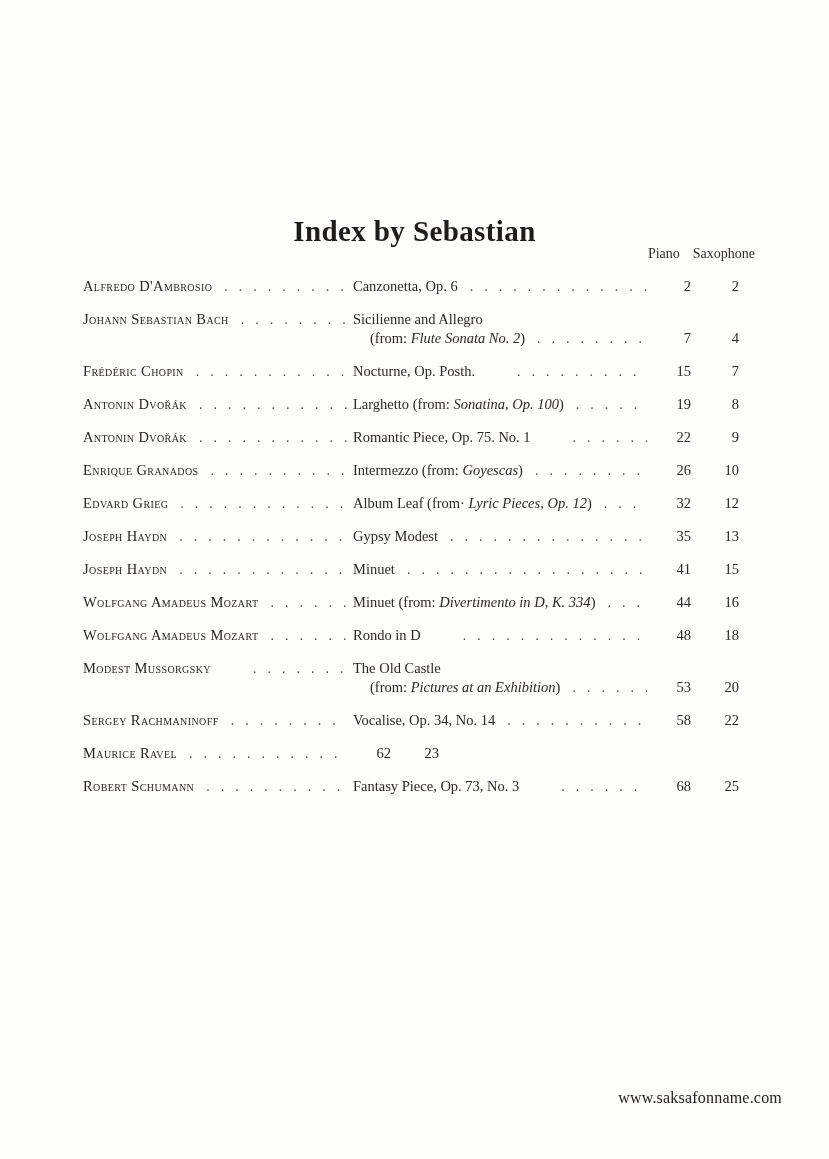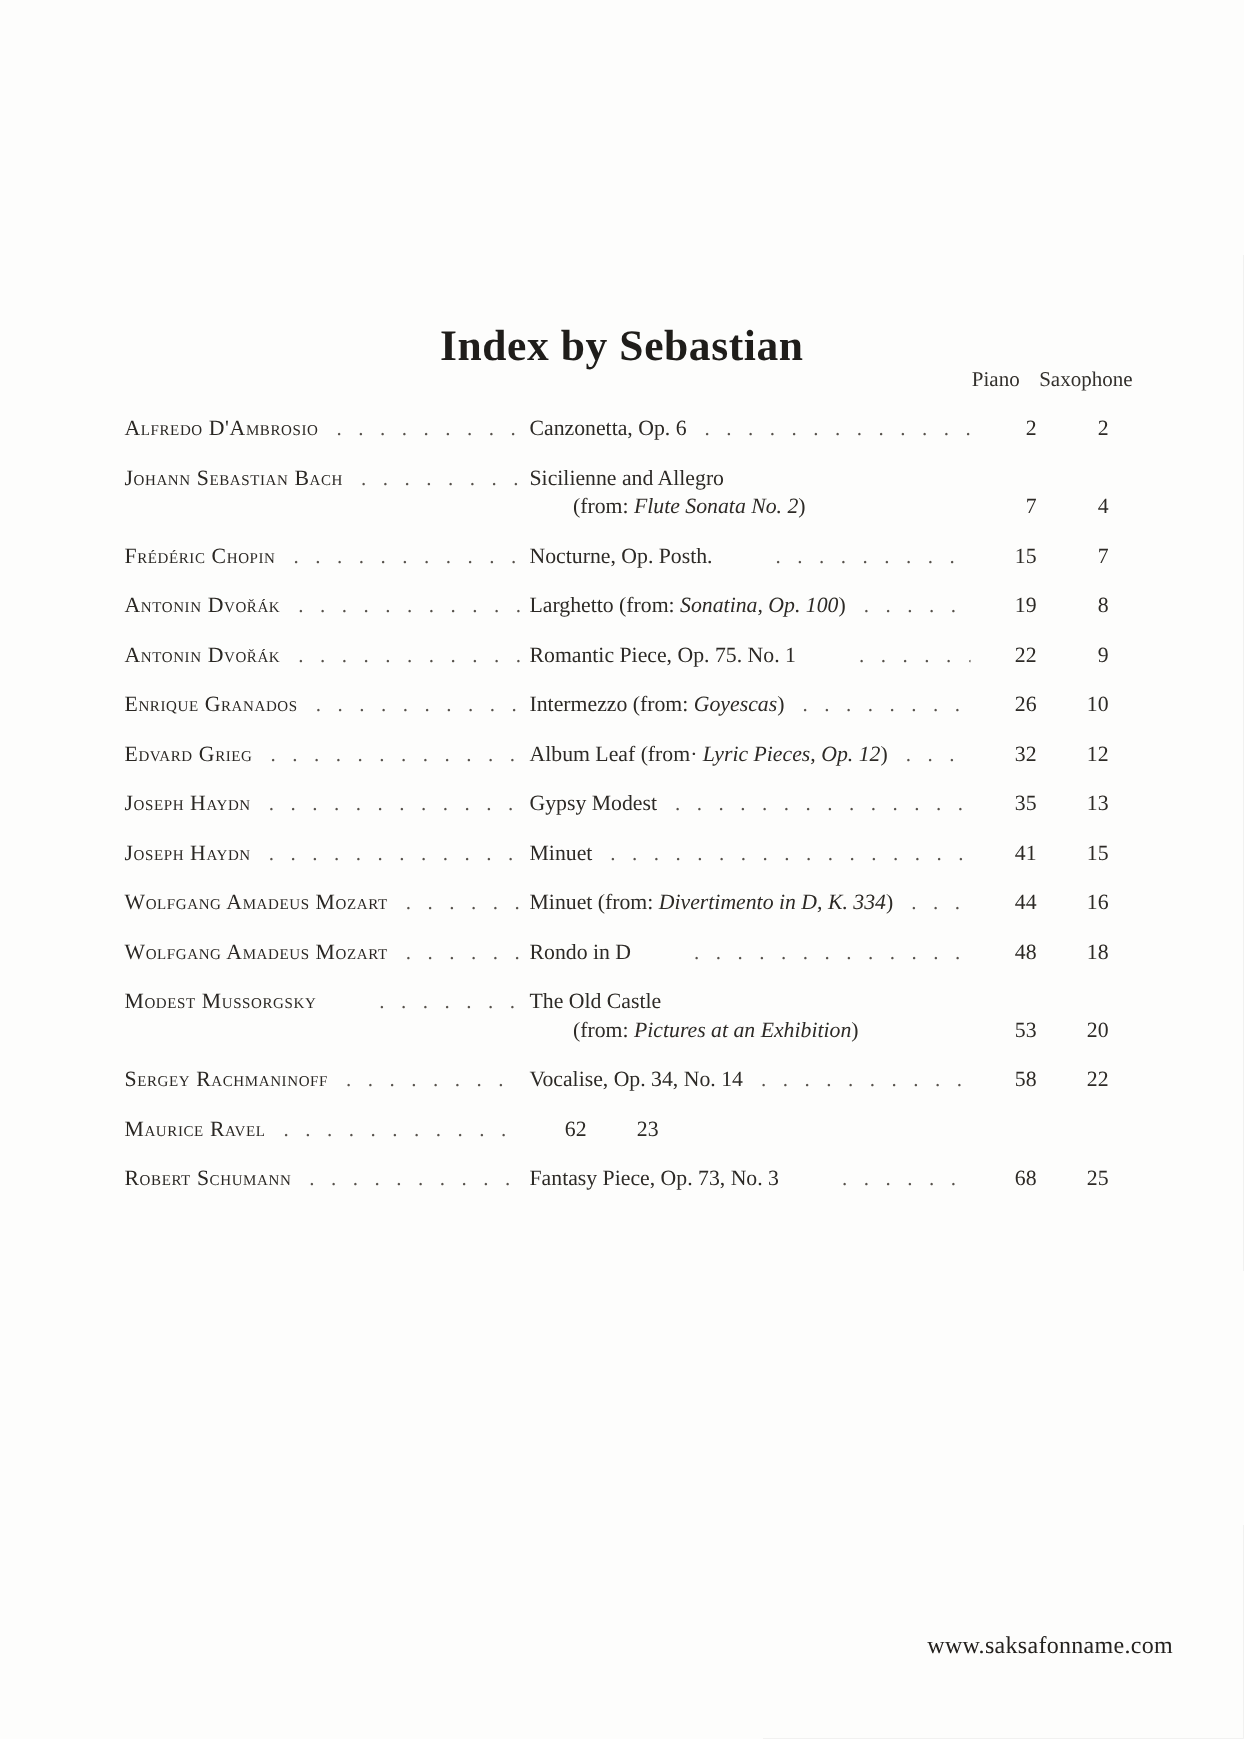--- a/index.html
+++ b/index.html
@@ -24,21 +24,21 @@
   .toc { position:absolute; top:277px; left:83px; width:660px; }
   .row {
     display:flex; align-items:flex-end; margin-bottom:14px;
     font-size:14.5px; line-height:19px;
   }
   .c-comp { flex:0 0 270px; display:flex; align-items:baseline; min-width:0; }
   .row.twoline .c-comp { align-self:flex-start; }
   .comp { font-variant:small-caps; letter-spacing:0.4px; white-space:nowrap; color:#2a2723; }
   .c-piece { flex:1 1 auto; display:flex; align-items:flex-start; min-width:0; }
   .c-piece2 { flex:1 1 auto; min-width:0; }
-  .pl2 { display:flex; align-items:baseline; padding-left:17px; min-width:0;flex-direction:column; }
+  .pl2 { display:flex; align-items:baseline; padding-left:17px; min-width:0; }
   .ptext { white-space:nowrap; }
   .ptext i { font-style:italic; }
   .leader { flex:1 1 0; min-width:0; overflow:hidden; white-space:nowrap; margin-left:12px; margin-right:6px; }
   .leader::before {
     content:"........................................";
     letter-spacing:11px; color:#56514b; font-size:14px;
   }
   .leader.gap { margin-left:42px; }
   .c-num { flex:0 0 38px; text-align:right; white-space:nowrap; }
   .c-num.sax { flex-basis:52px; padding-right:4px; box-sizing:border-box; }

